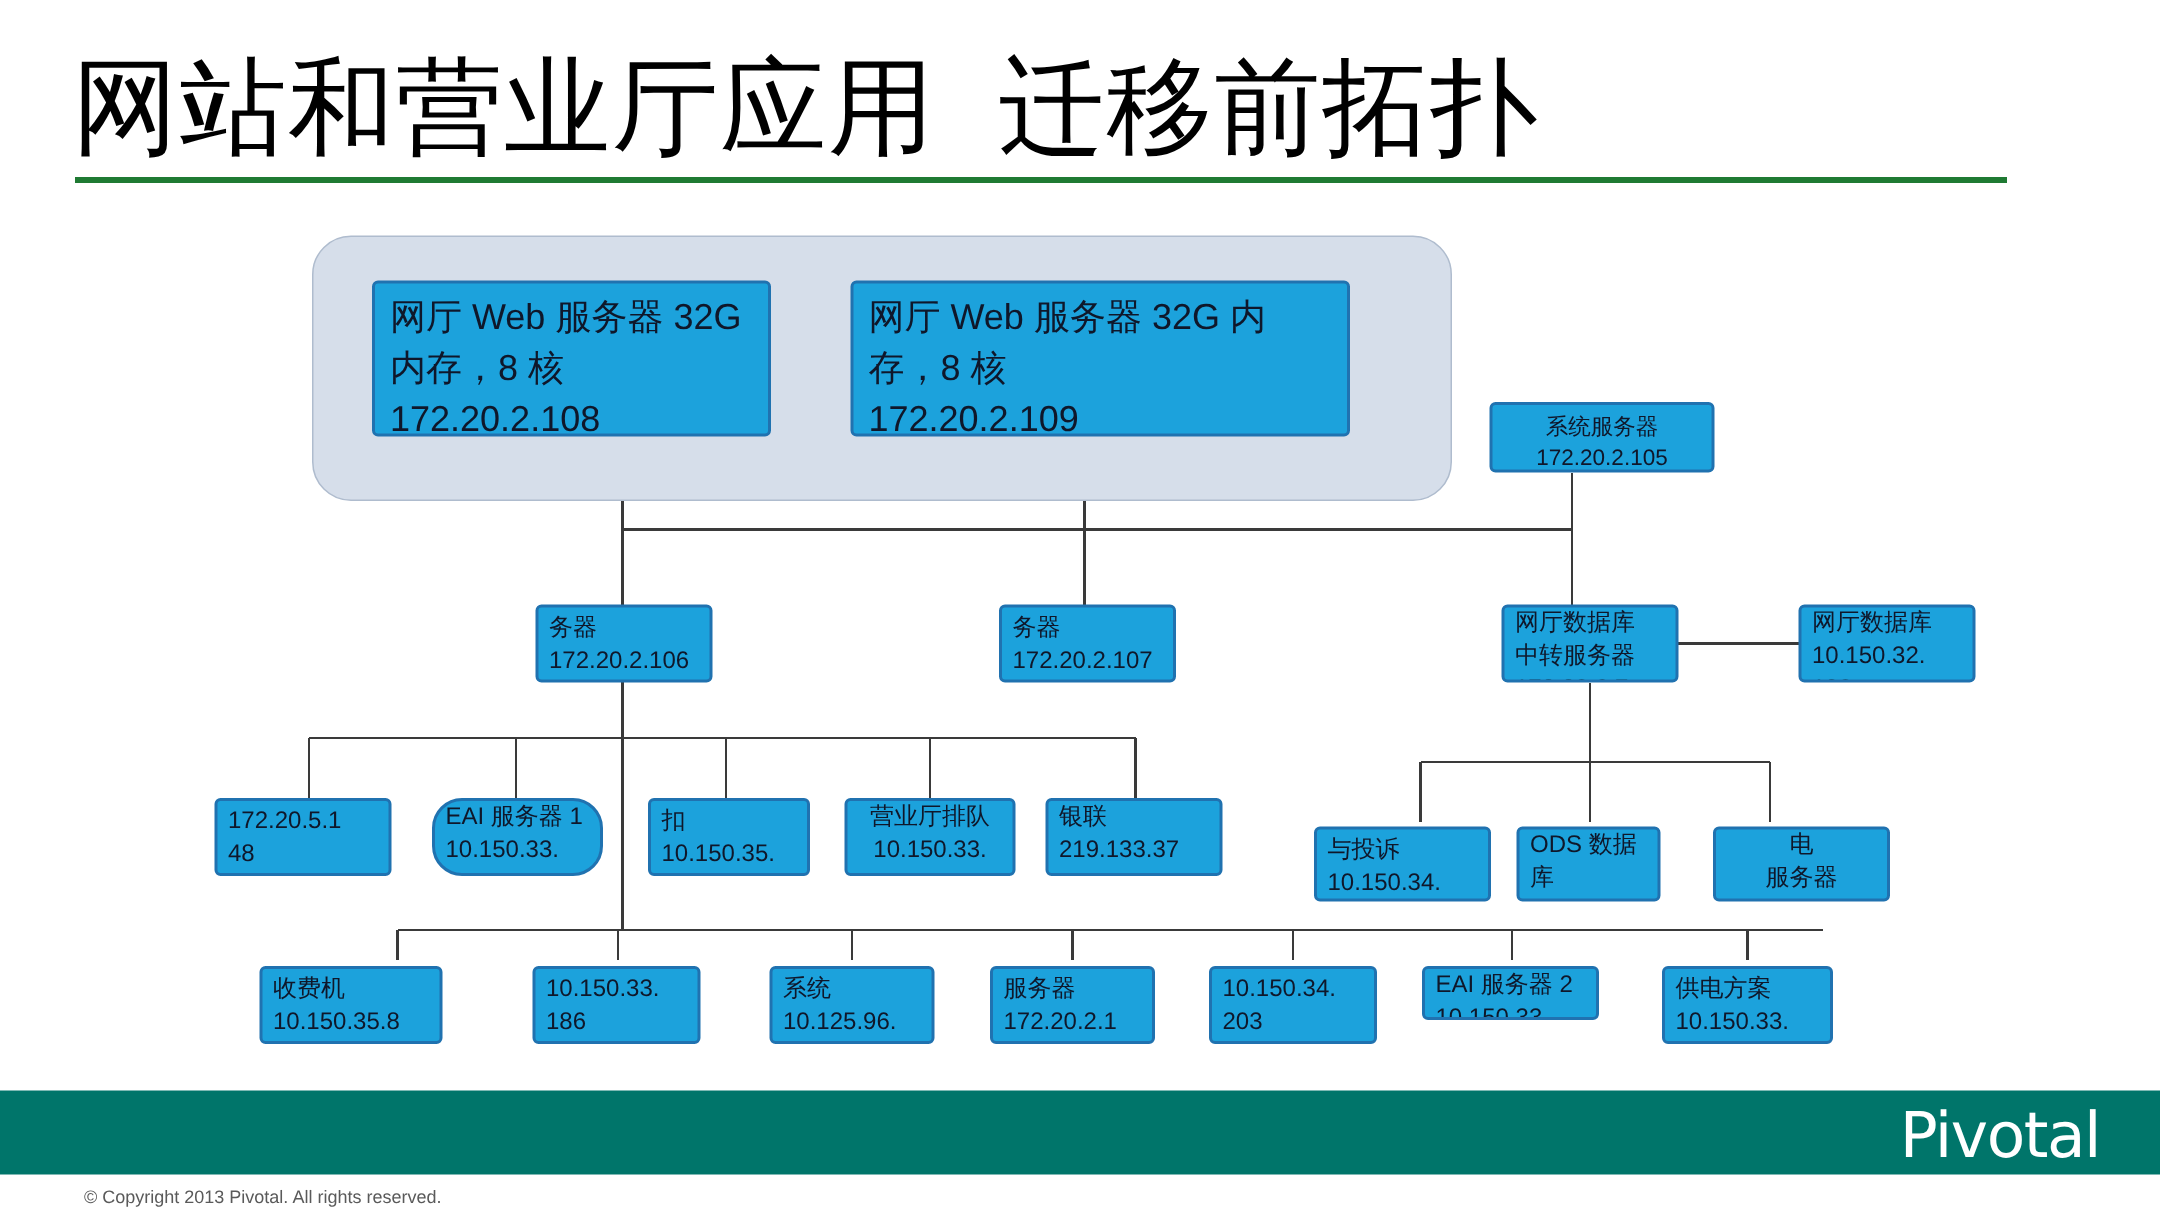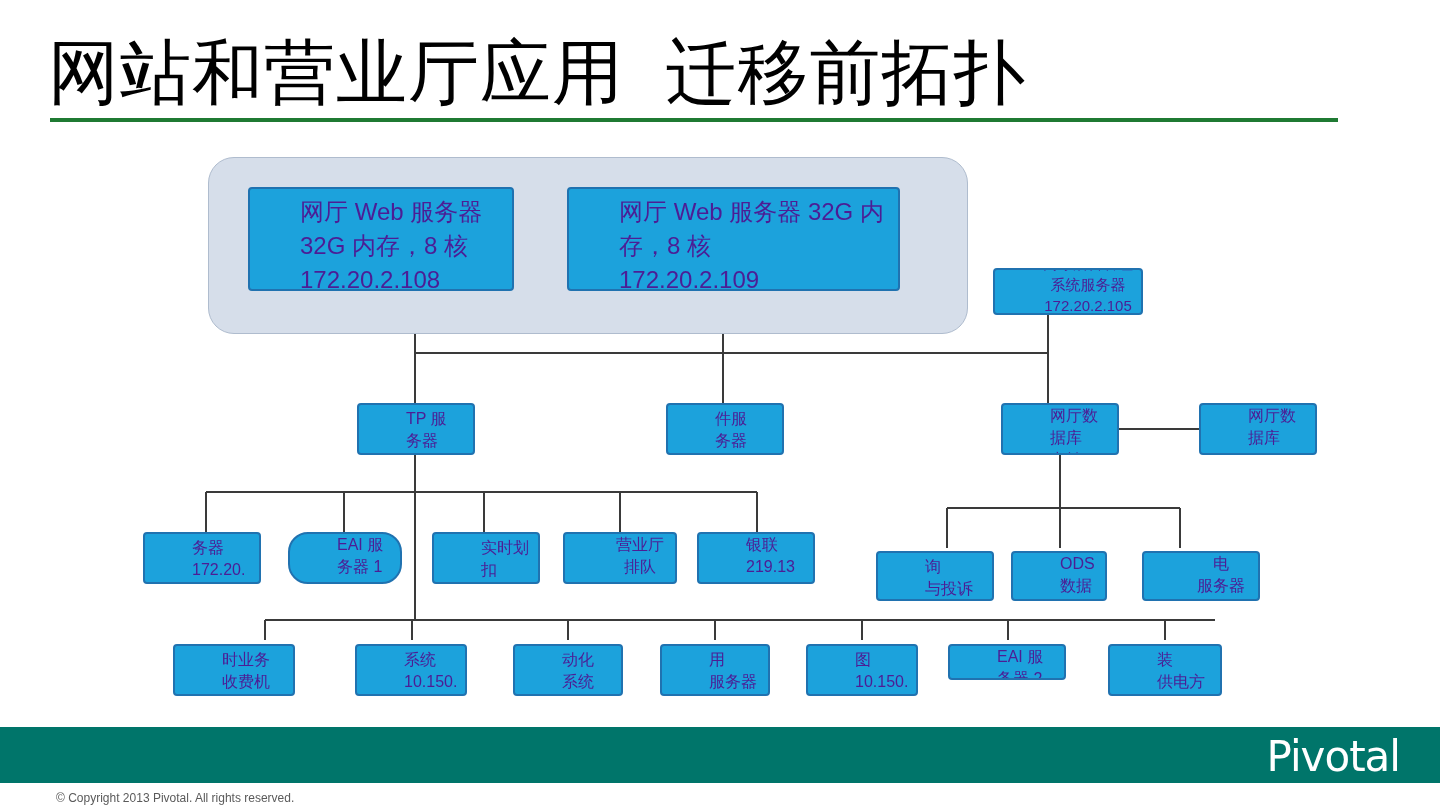--- a/index.html
+++ b/index.html
@@ -35,25 +35,24 @@
     border:1px solid #AFBCCE;
     border-radius:26px;
   }
 
   
   .node{
     position:absolute;
     background:#1CA2DC;
     border:2px solid #2072B0;
     border-radius:4px;
-    color:#4c1d95;
+    color:#0f172a;
     box-sizing:border-box;
     overflow:hidden;
     display:block;
-    padding-left:40px;
   }
   .node .txt{
     display:block;
     white-space:pre-wrap;
     word-break:break-all;
   }
   .node.big .txt{font-size:24px;line-height:34px;padding:6px 10px 0 10px;}
   .node.mid .txt{font-size:15px;line-height:21px;padding:2px 7px 0 7px;text-align:center;}
   .node.sm  .txt{font-size:16px;line-height:22px;padding:0px 7px 0 7px;}
 

